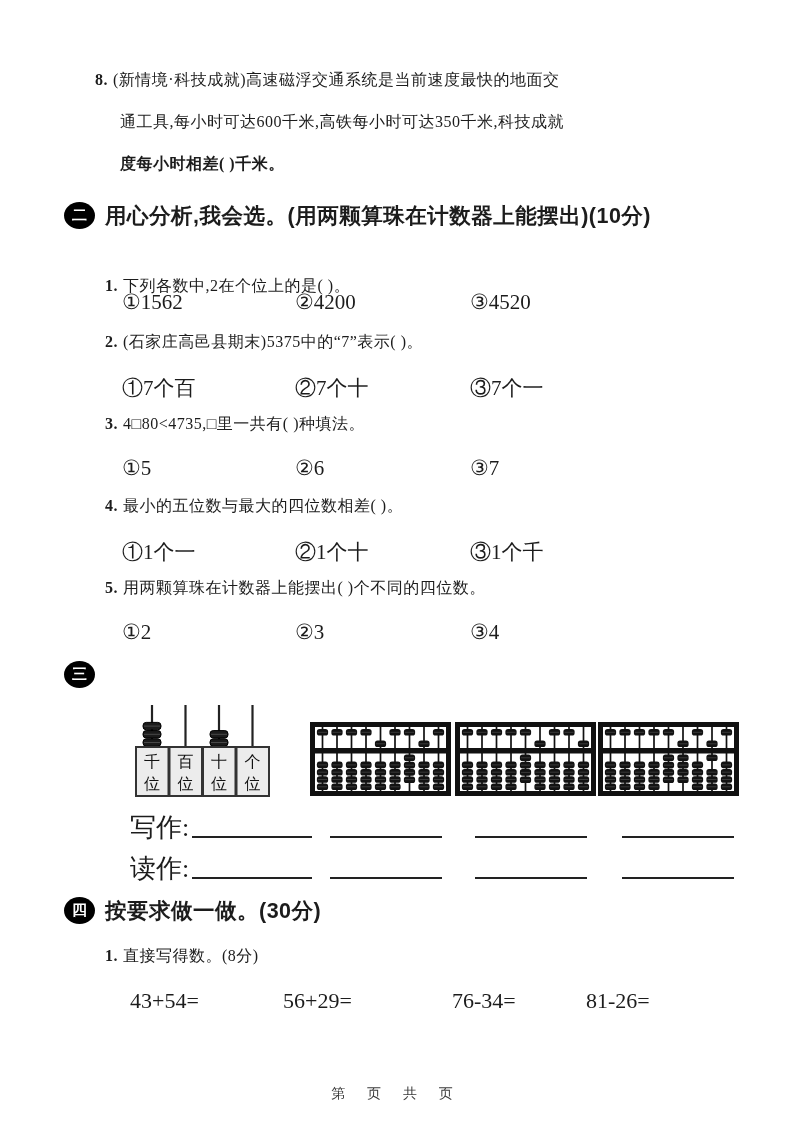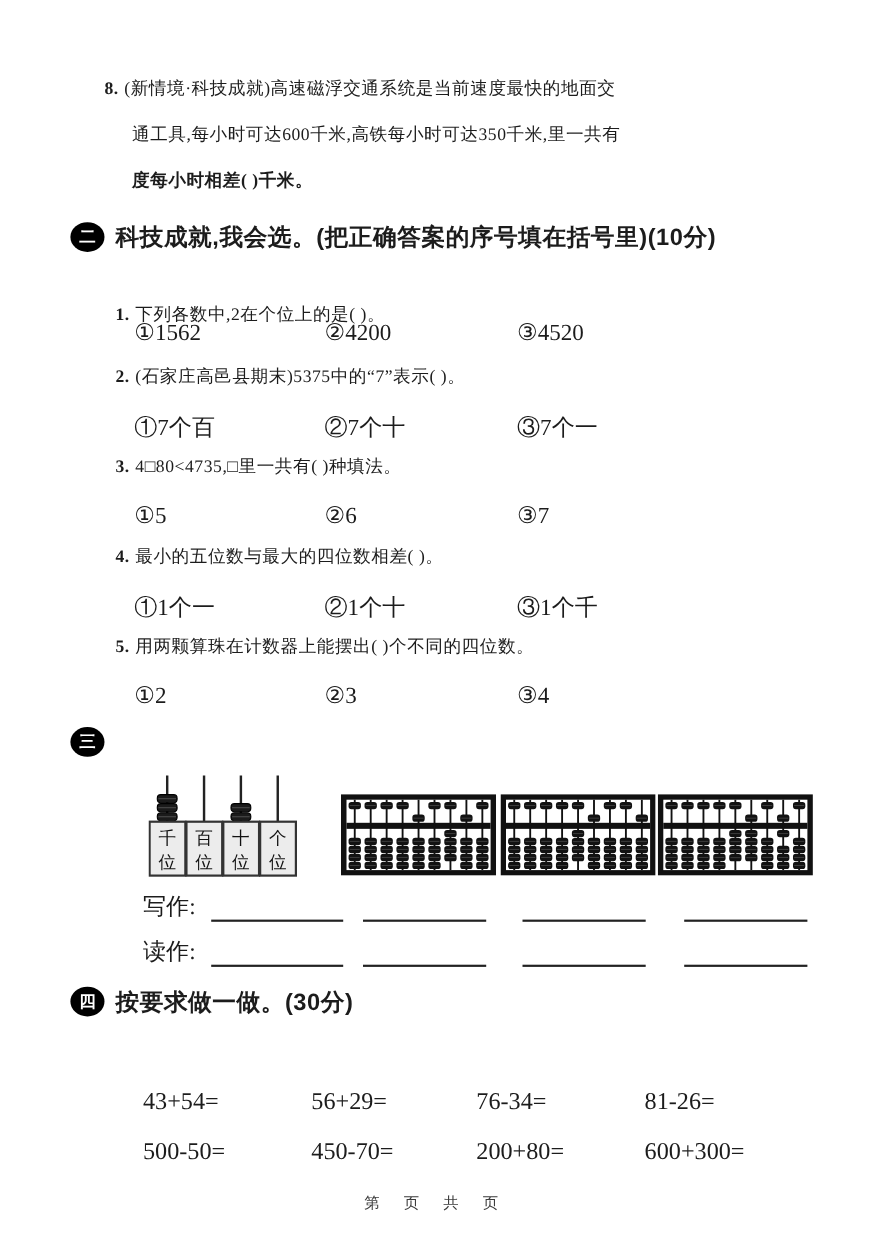--- a/index.html
+++ b/index.html
@@ -22,43 +22,43 @@
     display:flex; align-items:center; justify-content:center;
     font-family:"Liberation Sans","DejaVu Sans",sans-serif;
     font-size:15px; font-weight:700; flex:0 0 auto;
   }
   .opts-row { position:absolute; left:0; top:0; width:791px; height:30px; }
   .opt { position:absolute; font-size:21px; white-space:nowrap; }
   .opt.c1 { left:122px; } .opt.c2 { left:295px; } .opt.c3 { left:470px; }
   .blank {
     position:absolute; border-bottom:2px solid #222; height:26px;
   }
-  .fig-label { font-size:21px; white-space:nowrap; }
+  .fig-label { font-size:26px; white-space:nowrap; }
   .eq { position:absolute; font-size:22px; white-space:nowrap; }
-  .eq.e1 { left:130px; } .eq.e2 { left:283px; } .eq.e3 { left:433px; } .eq.e4 { left:586px; }
+  .eq.e1 { left:130px; } .eq.e2 { left:283px; } .eq.e3 { left:452px; } .eq.e4 { left:586px; }
   .footer {
     position:absolute; left:0; top:1085px; width:793px; text-align:center;
     font-family:"Liberation Sans","DejaVu Sans",sans-serif;
     font-size:14px; letter-spacing:9px; color:#3a3a3a;
   }
 </style>
 </head>
 <body>
 
 <div class="page">
 
   <div class="abs qline" style="left:95px; top:70px;">
     <span class="qnum">8.</span><span>(新情境·科技成就)高速磁浮交通系统是当前速度最快的地面交</span>
   </div>
-  <div class="abs qline" style="left:120px; top:112px;">通工具,每小时可达600千米,高铁每小时可达350千米,里一共有</div>
+  <div class="abs qline" style="left:120px; top:112px;">通工具,每小时可达600千米,高铁每小时可达350千米,科技成就</div>
   <div class="abs qline" style="left:120px; top:154px;font-weight:bold;">度每小时相差(      )千米。</div>
 
   <div class="abs sec-header" style="left:64px; top:201px;">
     <div class="badge">二</div>
-    <div class="sec-title">科技成就,我会选。(把正确答案的序号填在括号里)(10分)</div>
+    <div class="sec-title">用心分析,我会选。(用两颗算珠在计数器上能摆出)(10分)</div>
   </div>
 
   <div class="abs qline" style="left:105px; top:232px;margin-top:44px;">
     <span class="qnum">1.</span><span>下列各数中,2在个位上的是(      )。</span>
   </div>
   <div class="opts-row" style="top:290px;">
     <span class="opt c1">①1562</span>
     <span class="opt c2">②4200</span>
     <span class="opt c3">③4520</span>
   </div>
@@ -451,29 +451,26 @@
   <div class="blank" style="left:192px; top:851px; width:120px;"></div>
   <div class="blank" style="left:330px; top:851px; width:112px;"></div>
   <div class="blank" style="left:475px; top:851px; width:112px;"></div>
   <div class="blank" style="left:622px; top:851px; width:112px;"></div>
 
   <div class="abs sec-header" style="left:64px; top:896px;">
     <div class="badge">四</div>
     <div class="sec-title">按要求做一做。(30分)</div>
   </div>
 
+  <div class="abs qline" style="left:105px; top:946px;">
+    <span class="qnum">1.</span><span>直接写得数。(8分)</span>
+  </div>
 
   <div class="abs" style="left:0; top:988px; width:770px; height:30px;">
     <span class="eq e1">43+54=</span>
     <span class="eq e2">56+29=</span>
     <span class="eq e3">76-34=</span>
     <span class="eq e4">81-26=</span>
   </div>
-  <div class="abs" style="left:0; top:1034px; width:793px; height:30px;">
-    <span class="eq e1">500-50=</span>
-    <span class="eq e2">450-70=</span>
-    <span class="eq e3">200+80=</span>
-    <span class="eq e4">600+300=</span>
-  </div>
 
   <div class="footer">第 页 共 页</div>
 
 </div>
 
 </body></html>

